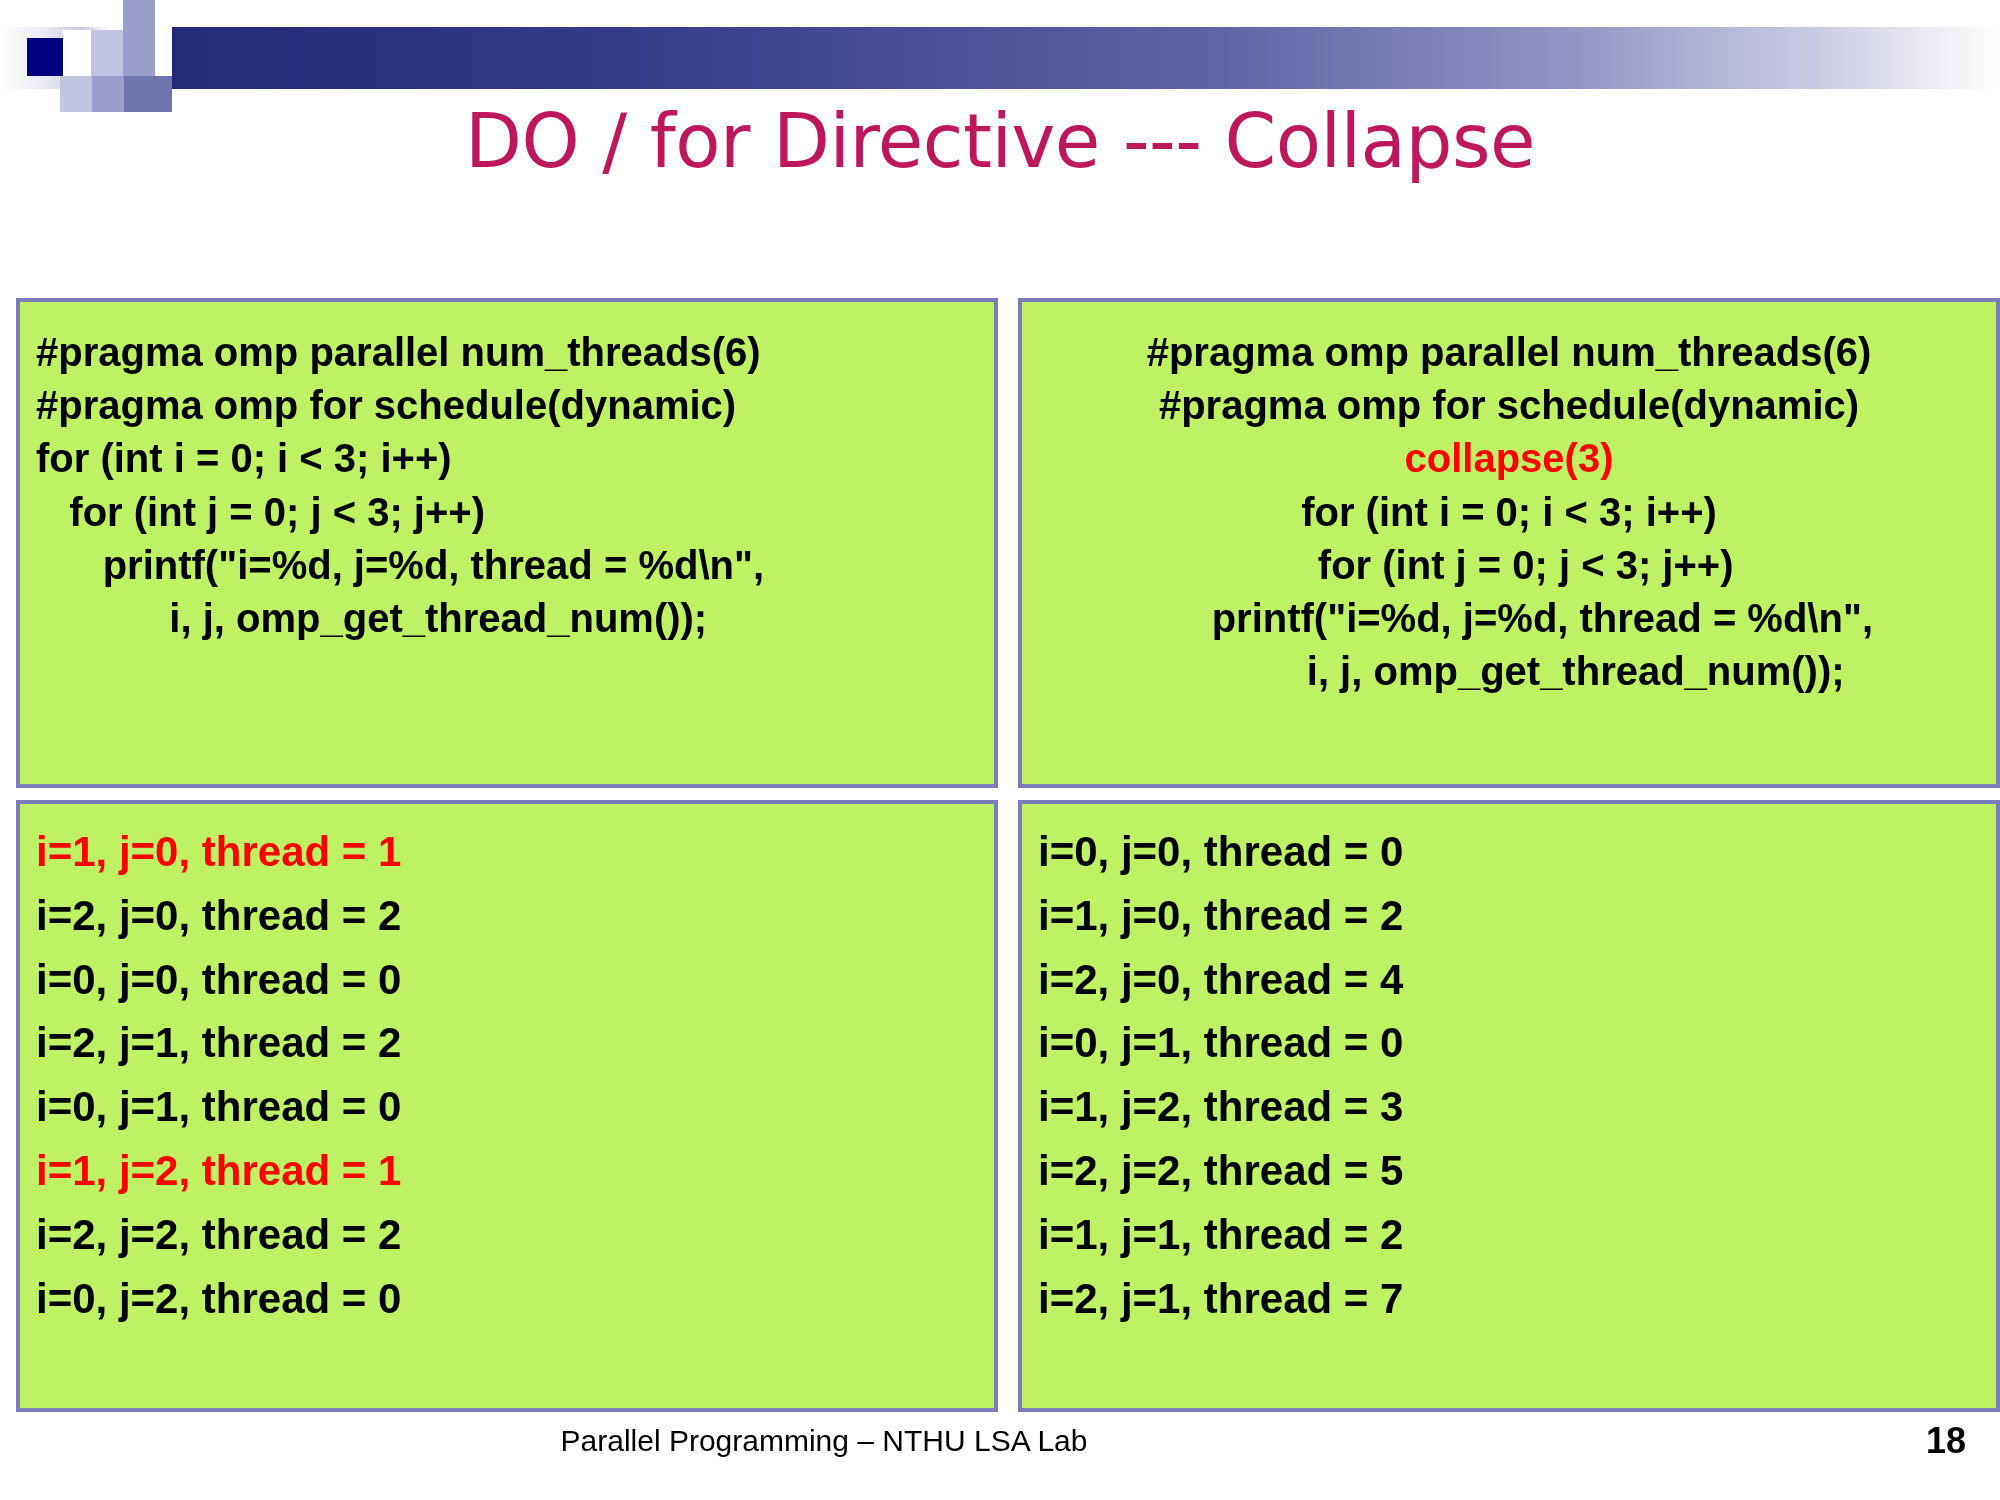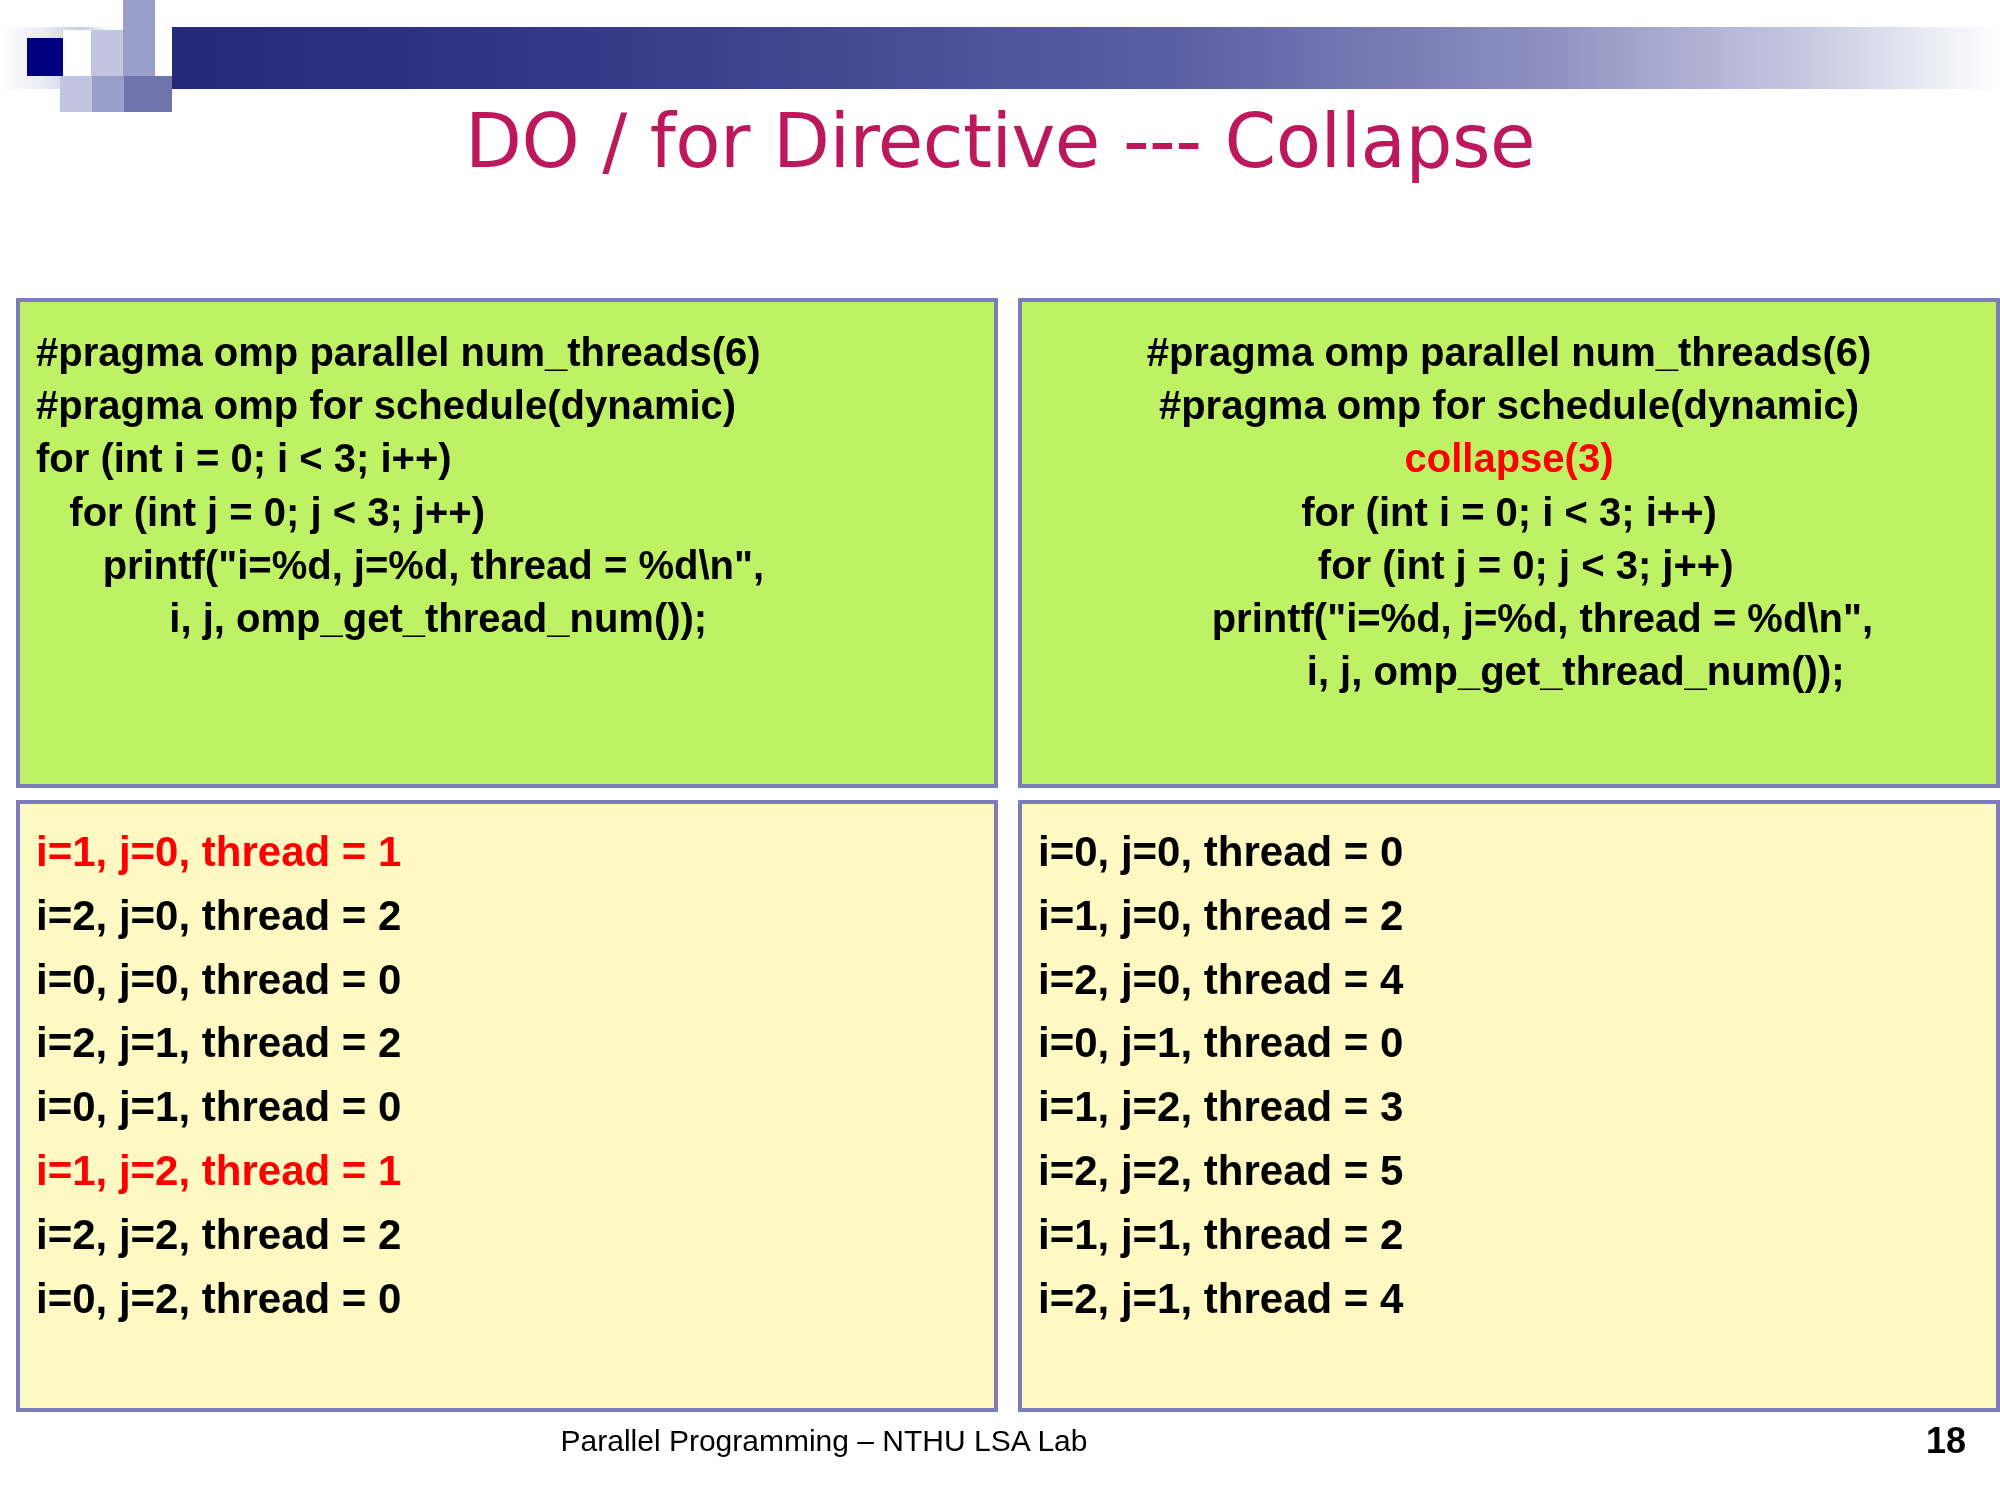--- a/index.html
+++ b/index.html
@@ -55,21 +55,21 @@
     position: absolute;
     border: 4px solid #7b7cb8;
     box-sizing: border-box;
   }
   .code-panel {
     background: #bef264;
     top: 298px;
     height: 490px;
   }
   .out-panel {
-    background: #fef9c3;
+    background: #bef264;
     top: 800px;
     height: 612px;
   }
   .panel-left  { left: 16px;   width: 982px; }
   .panel-right { left: 1018px; width: 982px; }
 
   .code-line {
     font-family: "Liberation Sans", sans-serif;
     font-size: 40px;
     font-weight: bold;
@@ -179,18 +179,18 @@
 
 <div class="panel out-panel panel-right">
   <div class="inner">
     <div class="out-line">i=0, j=0, thread = 0</div>
     <div class="out-line">i=1, j=0, thread = 2</div>
     <div class="out-line">i=2, j=0, thread = 4</div>
     <div class="out-line">i=0, j=1, thread = 0</div>
     <div class="out-line">i=1, j=2, thread = 3</div>
     <div class="out-line">i=2, j=2, thread = 5</div>
     <div class="out-line">i=1, j=1, thread = 2</div>
-    <div class="out-line">i=2, j=1, thread = 4</div>
+    <div class="out-line">i=2, j=1, thread = 7</div>
   </div>
 </div>
 
 <div class="footer-text">Parallel Programming – NTHU LSA Lab</div>
 <div class="page-num">18</div>
 
 </body></html>

